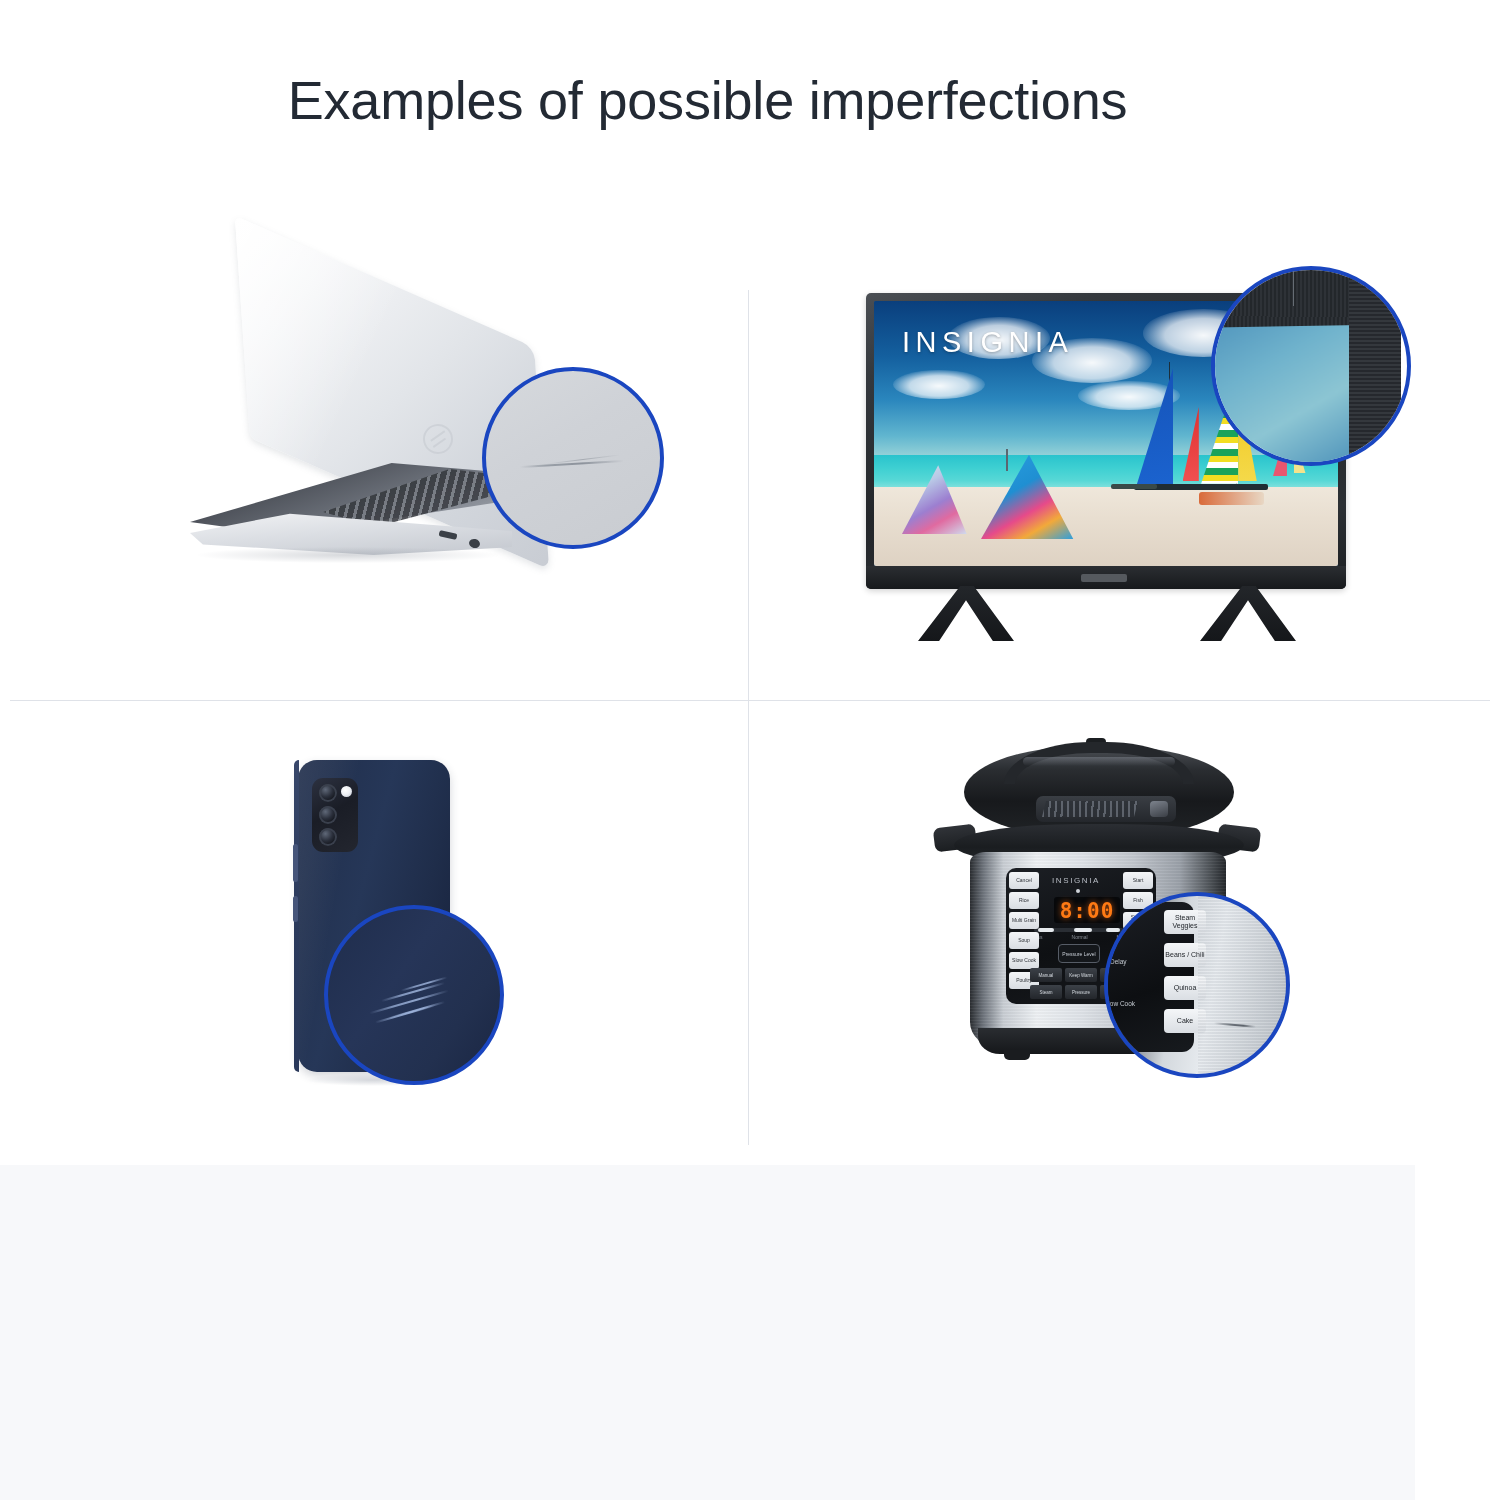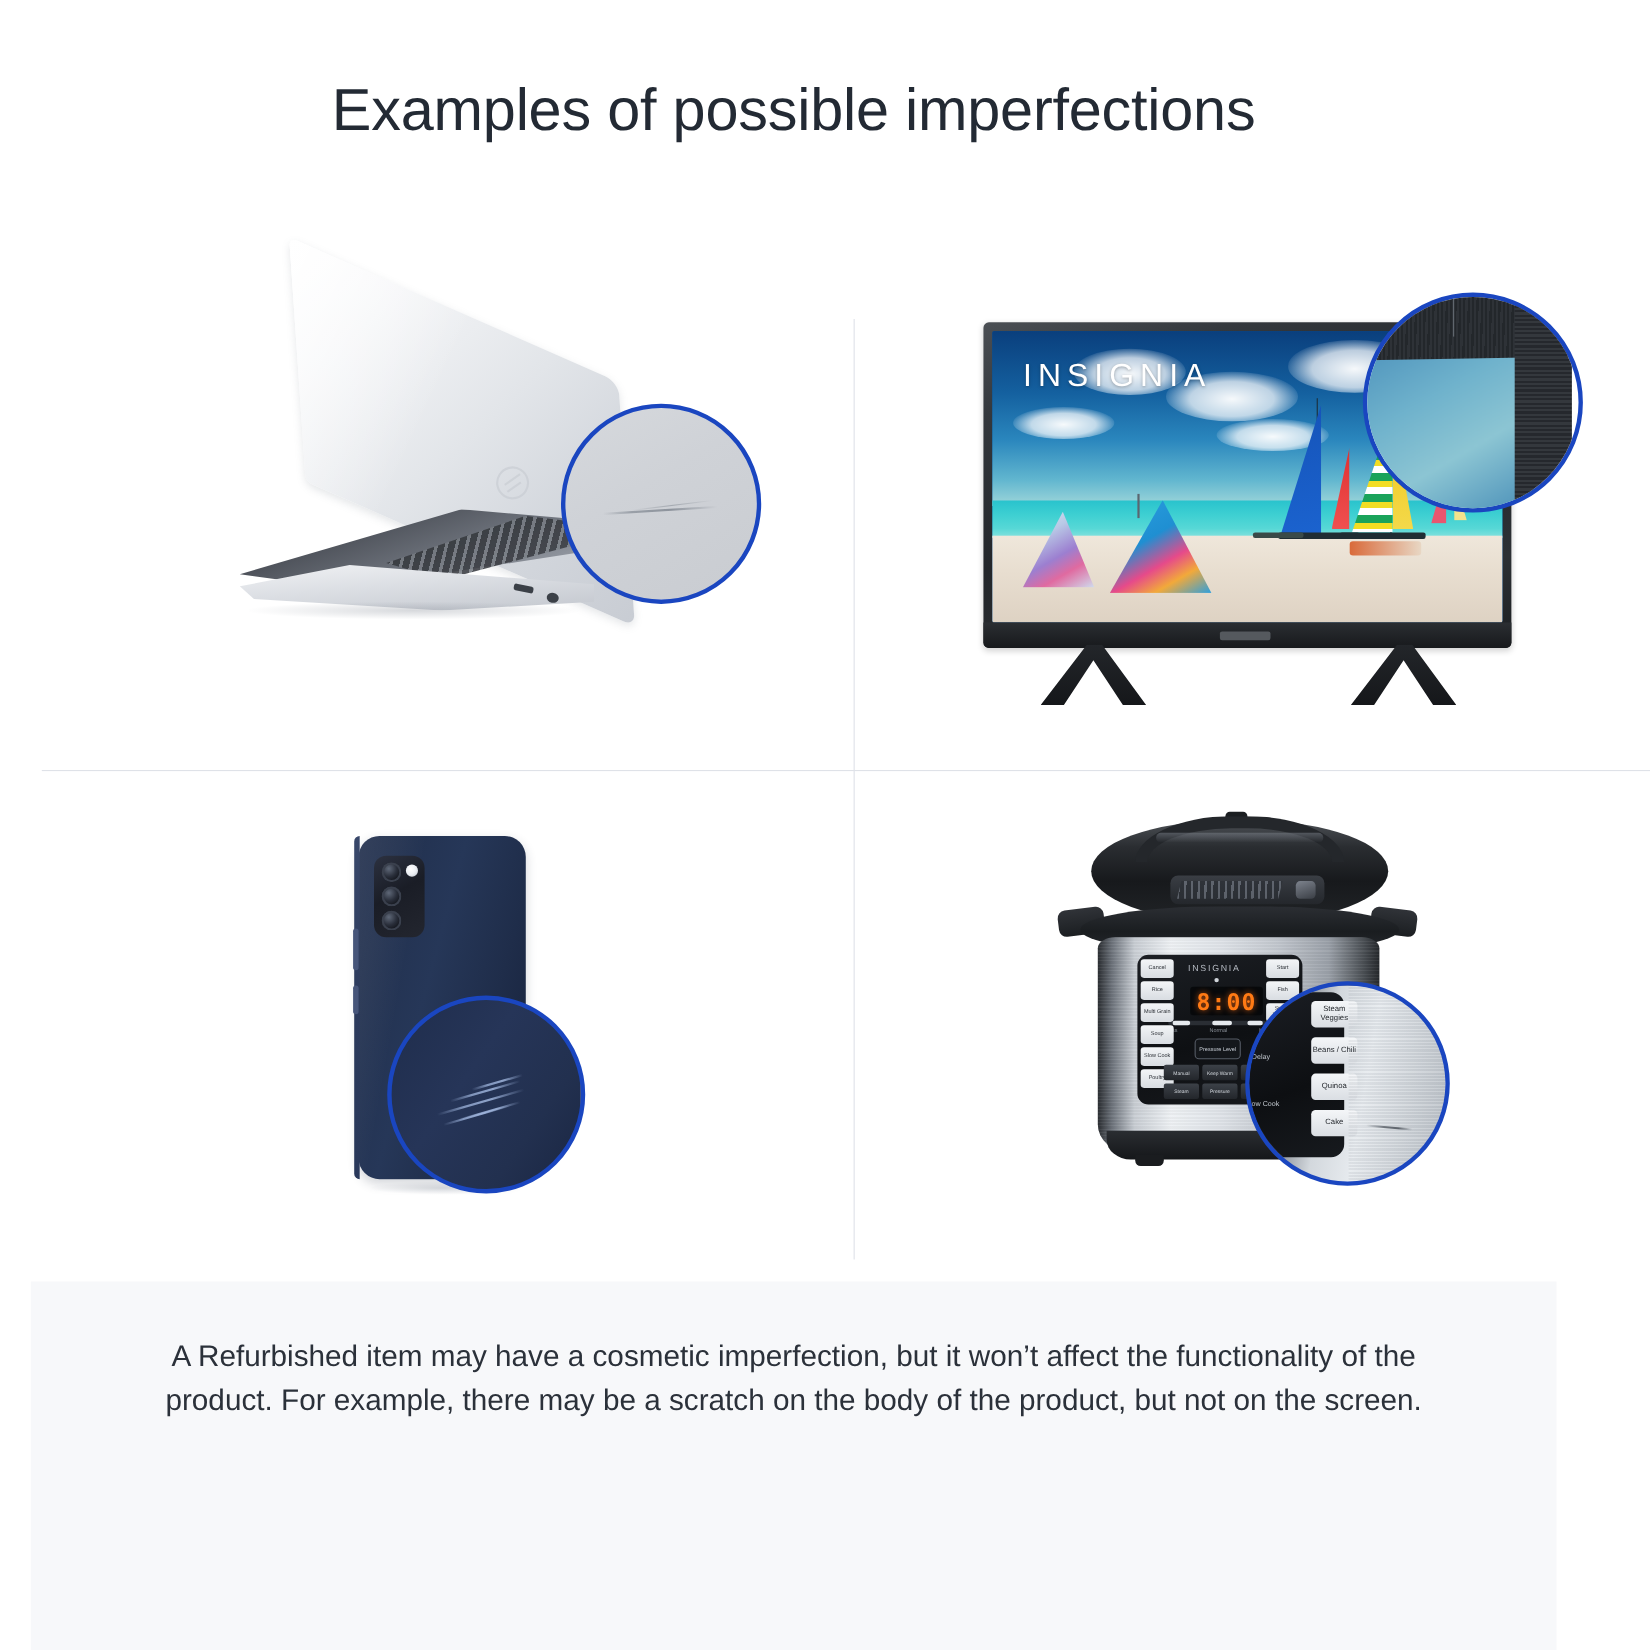--- a/index.html
+++ b/index.html
@@ -12,21 +12,20 @@
     overflow: hidden;
   }
 
   .page {
     position: relative;
     width: 1415px;
     height: 1500px;
     background: #ffffff;
     display: flex;
     flex-direction: column;
-    padding-left: 28px;
   }
 
   
   .header {
     height: 265px;
     padding-top: 62px;
     text-align: center;
   }
   .title-line {
     color: #232a34;
@@ -906,16 +905,15 @@
           <div class="mc-lbl a">Delay</div>
           <div class="mc-lbl b">Slow Cook</div>
           <div class="mc-steel-grain"></div>
           <div class="mc-scratch"></div>
         </div>
       </div>
     </div>
   </div>
 
   <div class="footer">
-    <p>A Refurbished item may have a cosmetic imperfection, but it won’t affect the functionality of the product. For example, there may be a scratch on the body of the product, but not on the screen.</p>
   </div>
 
 </div>
 
 </body></html>

